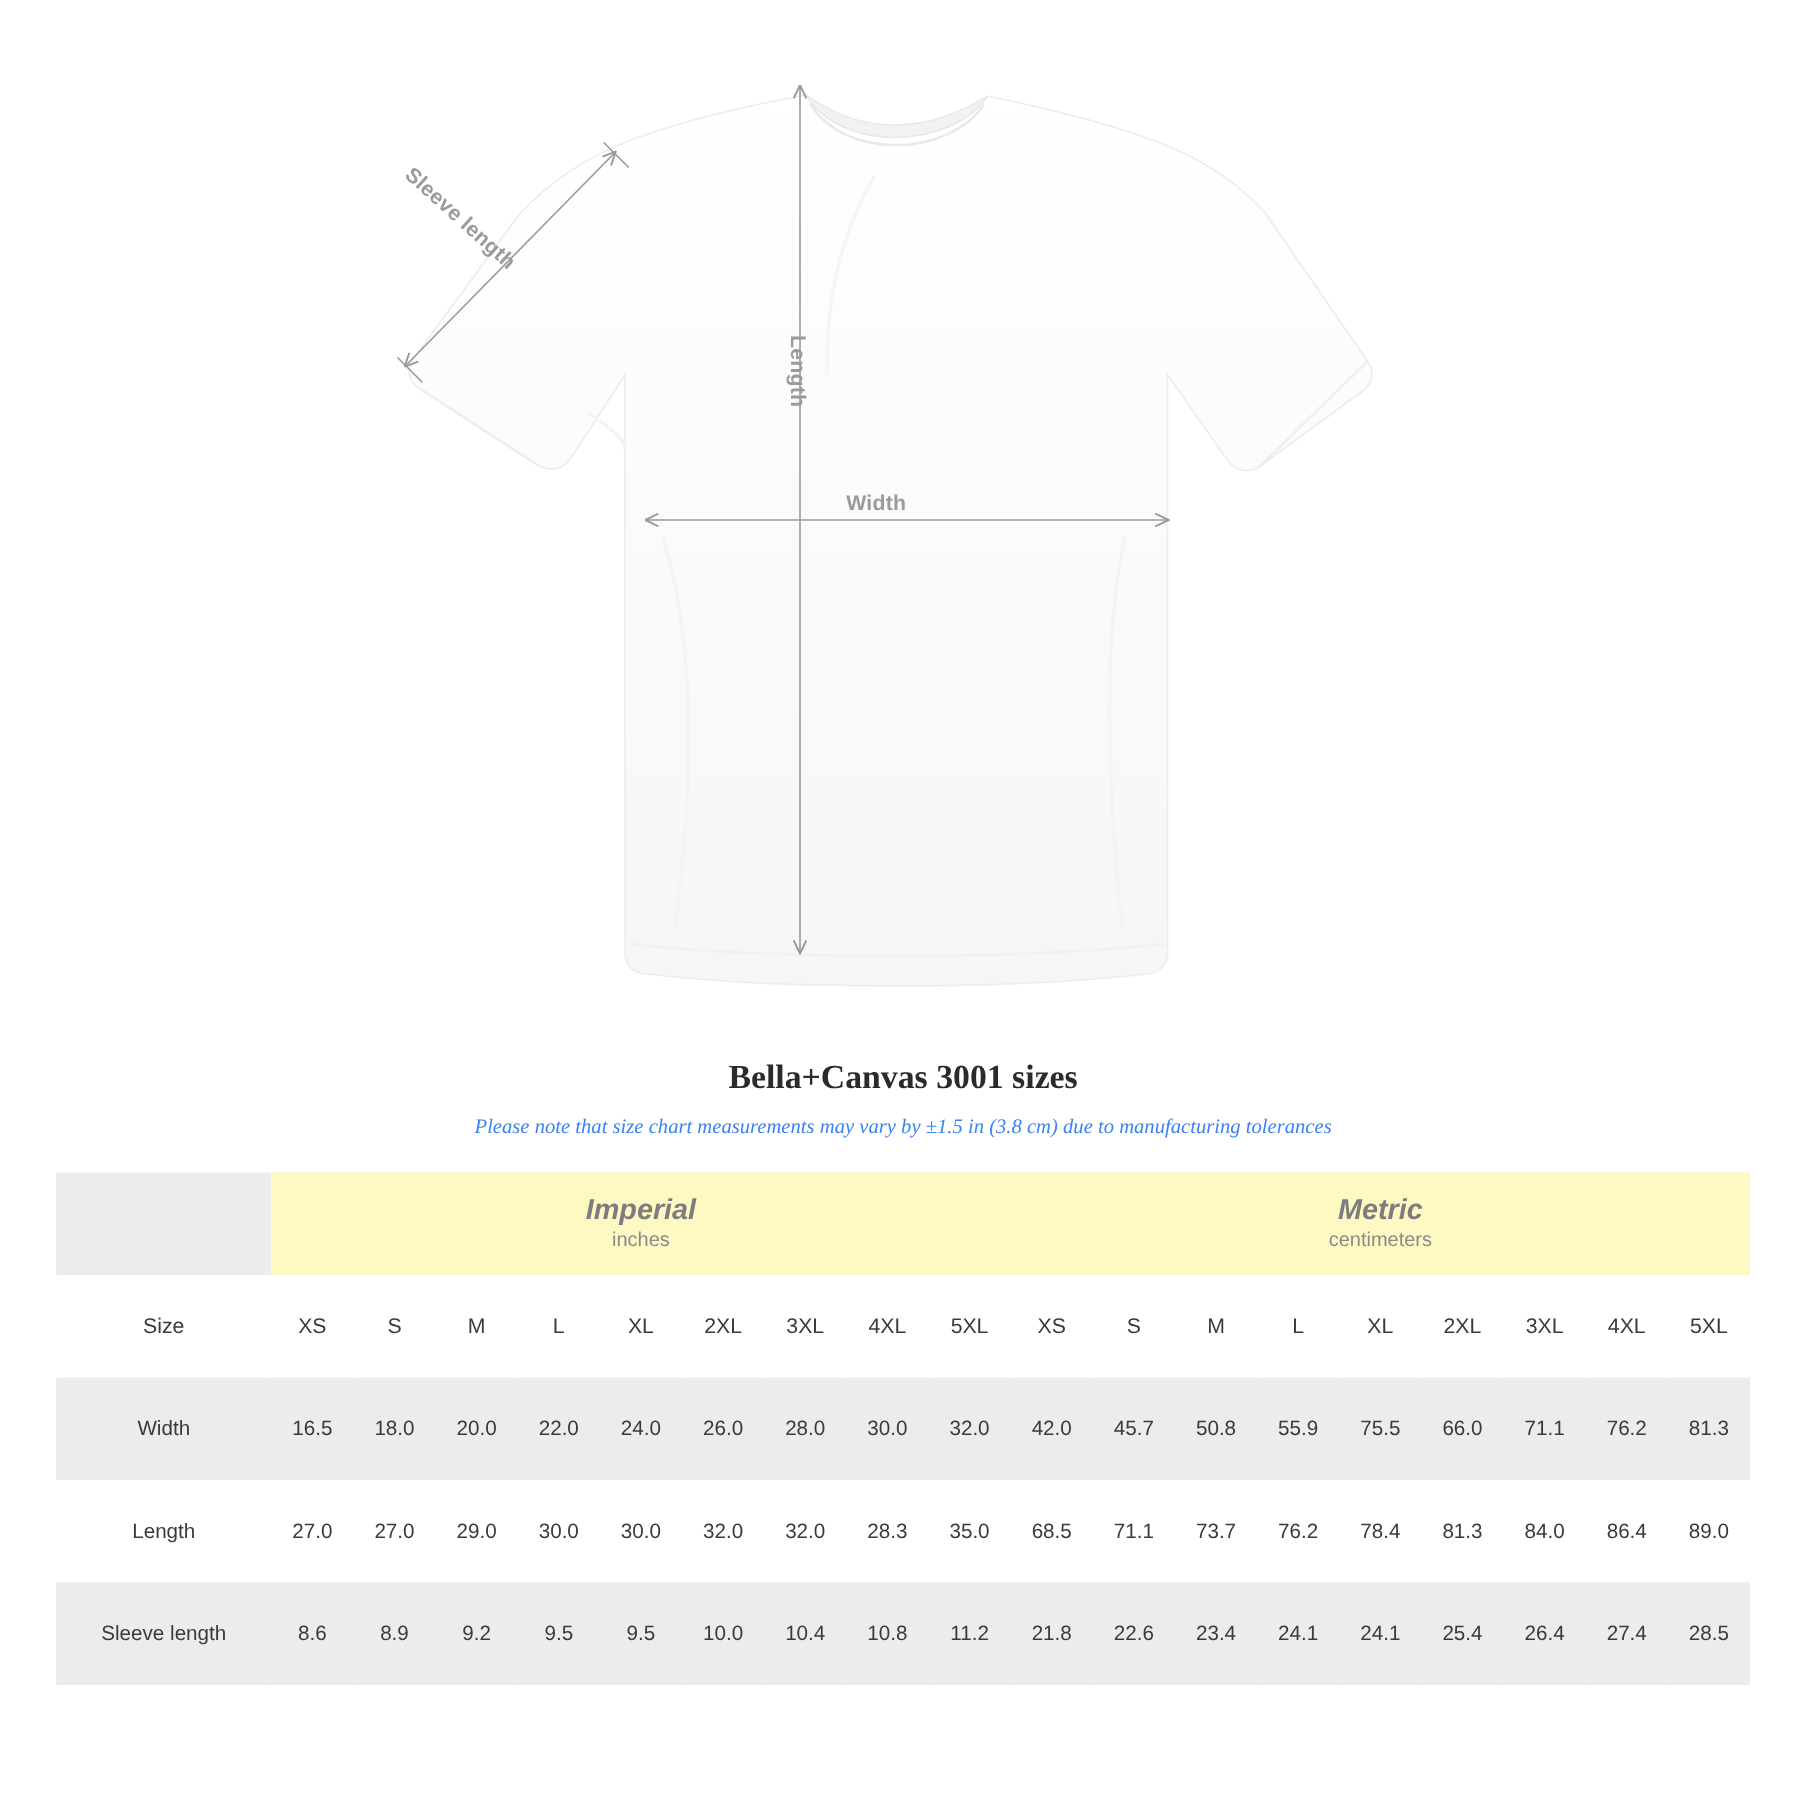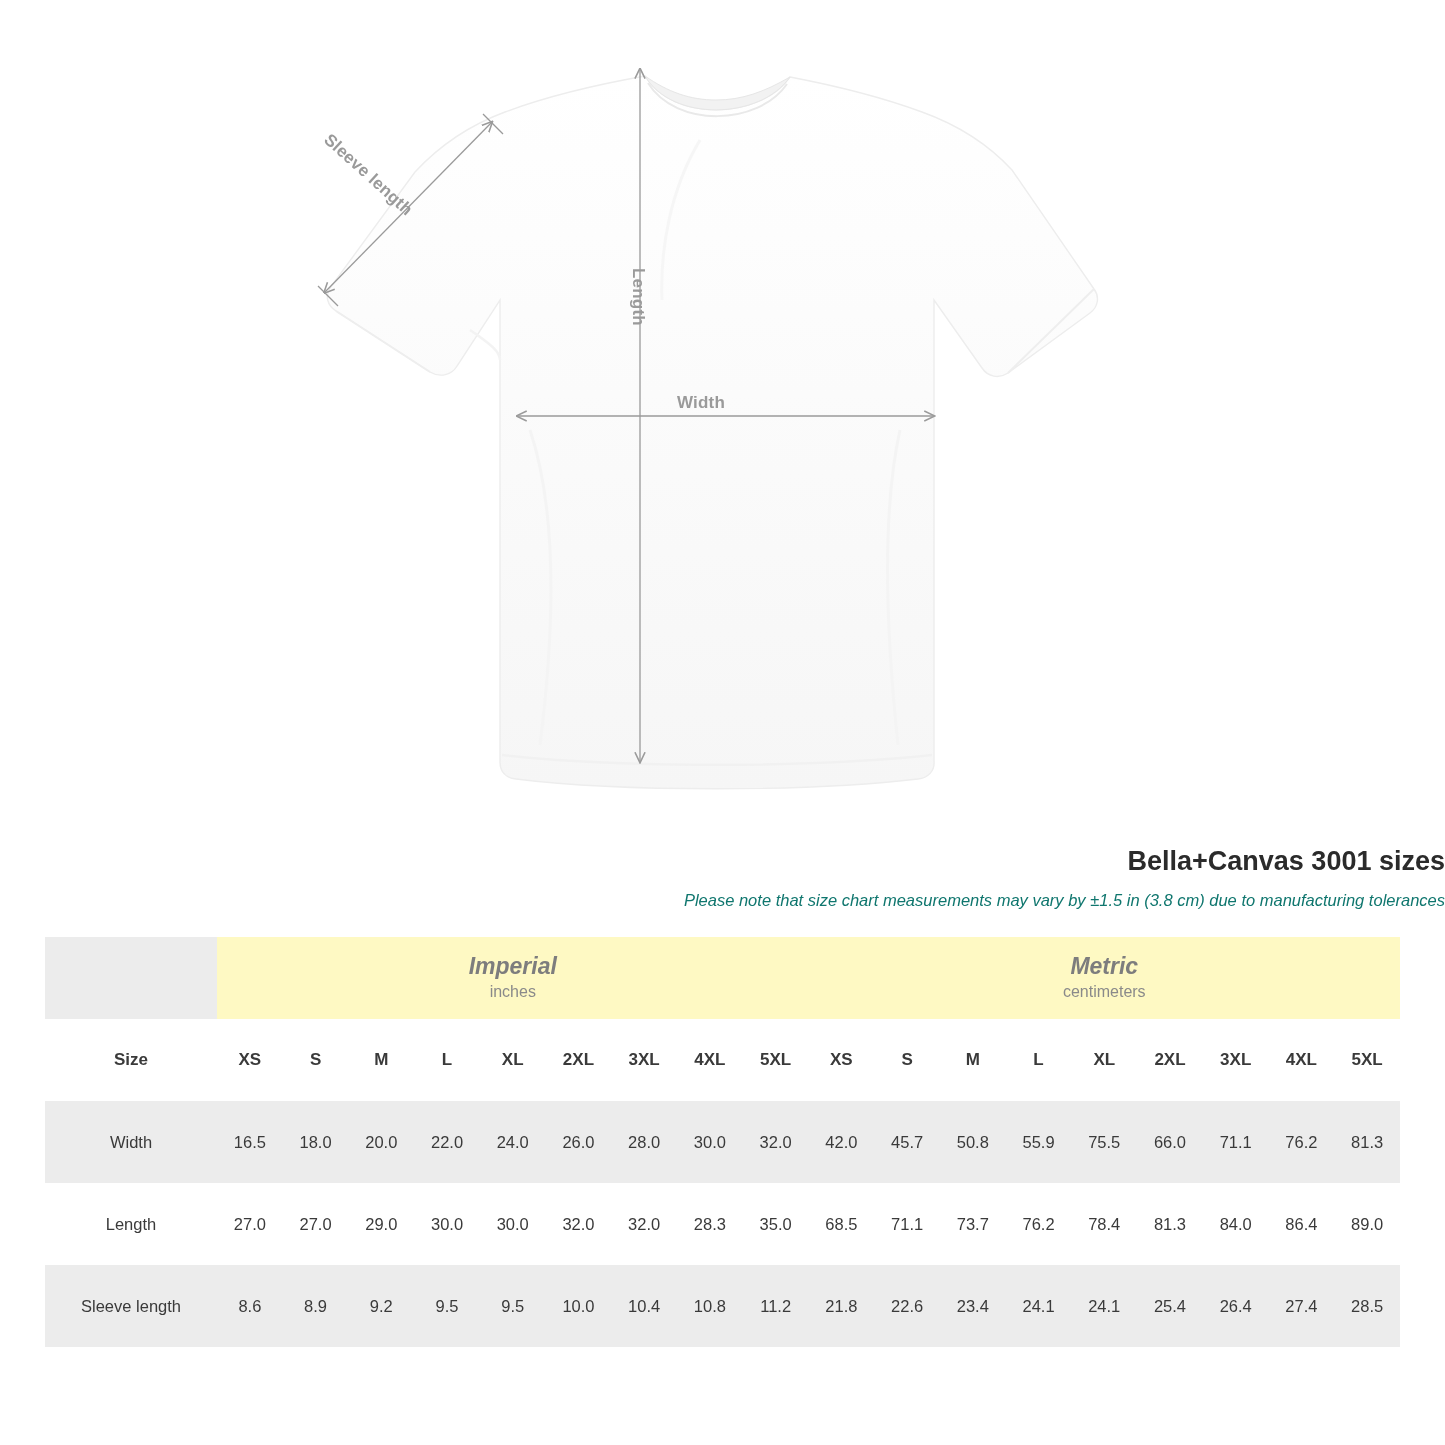--- a/index.html
+++ b/index.html
@@ -51,33 +51,34 @@
     transform: rotate(90deg);
     transform-origin: left top;
   }
   .lbl-width {
     left: 677px;
     top: 393px;
   }
 
   
   .title-block {
-    text-align: right;
+    text-align: center;
     margin-top: 16px;
+    font-family: Liberation Serif, serif;
   }
   .chart-title {
     font-size: 27px;
     font-weight: bold;
     color: #2b2b2b;
     margin: 0;
   }
   .chart-note {
     font-size: 16.5px;
     font-style: italic;
-    color: #0f766e;
+    color: #3b82f6;
     margin-top: 14px;
   }
 
   
   .table-wrap {
     margin: 27px 45px 0 45px;
     width: 1355px;
   }
   table.size-table {
     border-collapse: collapse;
@@ -111,21 +112,21 @@
     color: #7d7d7d;
     line-height: 1.25;
   }
   .unit-head .uni {
     font-size: 16px;
     color: #8a8a8a;
     line-height: 1.5;
   }
   tr.row-head td {
     background: #ffffff;
-    font-weight: bold;
+    font-weight: normal;
     font-size: 17px;
   }
   tr.row-shade td {
     background: #ececec;
   }
   tr.row-plain td {
     background: #ffffff;
   }
   .corner {
     background: #ececec;

